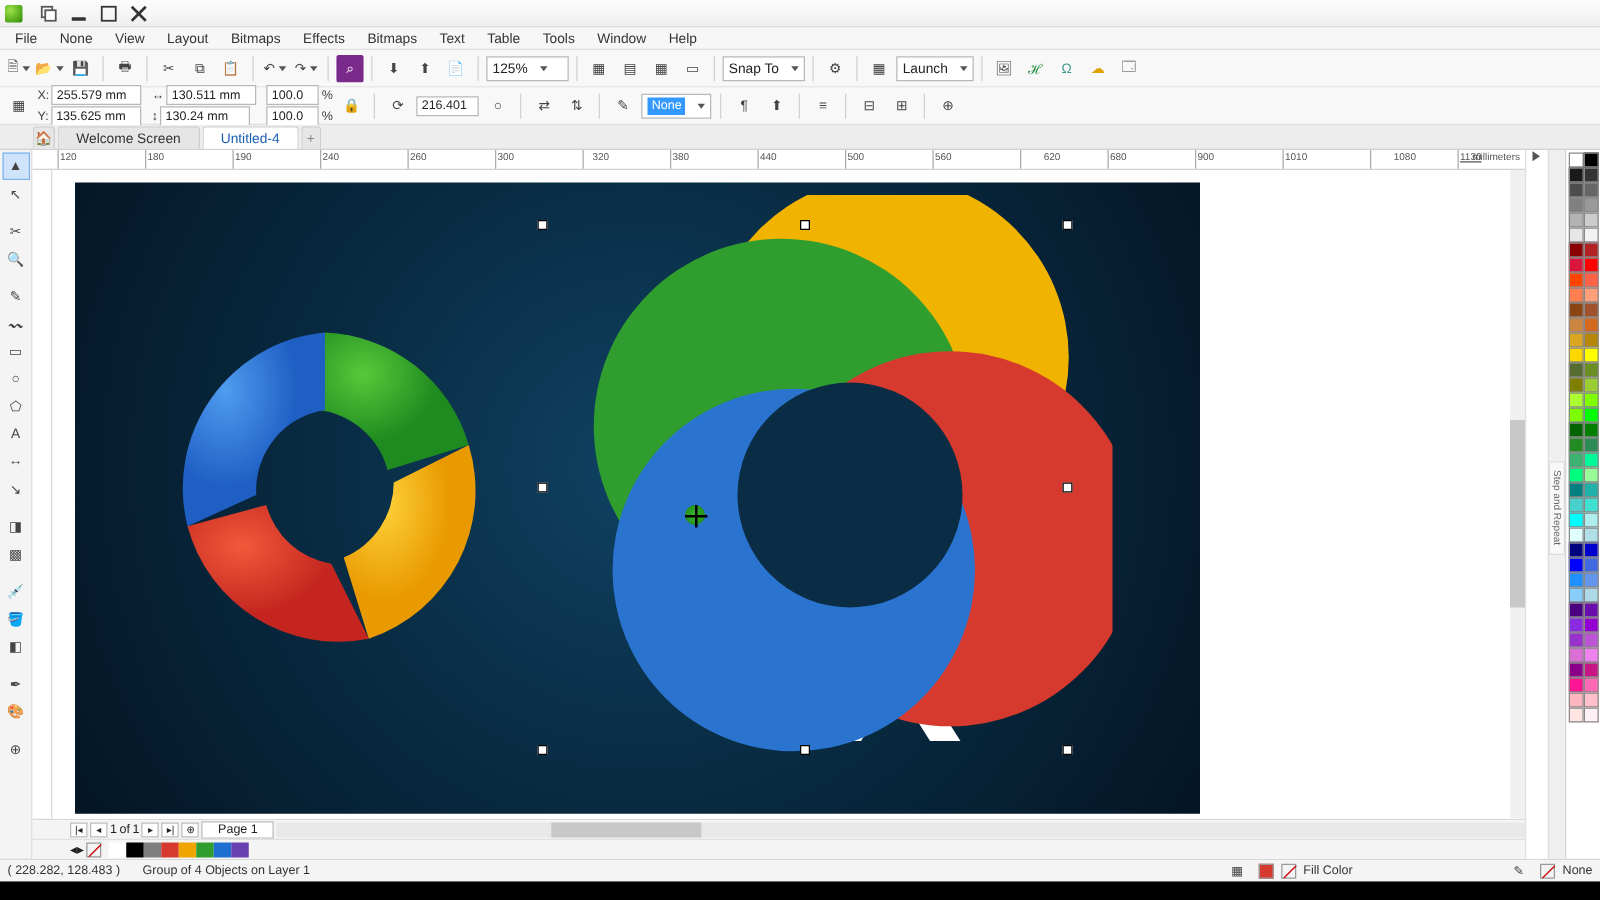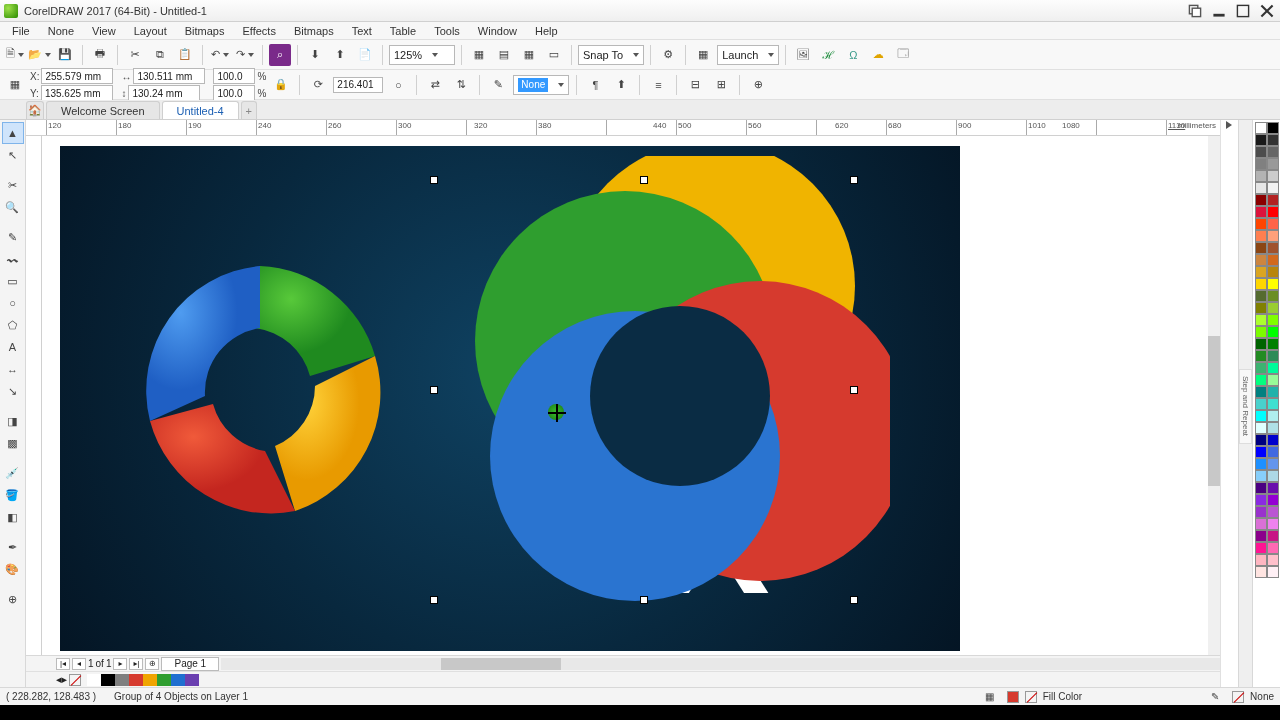--- a/index.html
+++ b/index.html
@@ -70,21 +70,20 @@
   .vscroll .vthumb{position:absolute;top:200px;width:12px;height:150px;background:#c8c8c8;}
   svg.ico{width:14px;height:14px;}
 </style>
 </head>
 <body>
 
 <div class="app">
 
   <div class="titlebar">
     <div class="logo"></div>
-    <div class="title">CorelDRAW 2017 (64-Bit) - Untitled-1</div>
     <div class="winbtn">
         <svg class="ico" viewBox="0 0 10 10">
           <rect x="1" y="1" width="6" height="6" fill="none" stroke="#555"></rect>
           <rect x="3" y="3" width="6" height="6" fill="#fff" stroke="#555"></rect>
         </svg>
       </div>
     <div class="winbtn">
         <svg class="ico" viewBox="0 0 10 10">
           <line x1="1" y1="8" x2="9" y2="8" stroke="#333" stroke-width="2"></line>
         </svg>
@@ -272,35 +271,35 @@
           <div class="tlabel" style="left: 232px;">240</div>
           <div class="tick" style="left: 300px;"></div>
           <div class="tlabel" style="left: 302px;">260</div>
           <div class="tick" style="left: 370px;"></div>
           <div class="tlabel" style="left: 372px;">300</div>
           <div class="tick" style="left: 440px;"></div>
           <div class="tlabel" style="left: 448px;">320</div>
           <div class="tick" style="left: 510px;"></div>
           <div class="tlabel" style="left: 512px;">380</div>
           <div class="tick" style="left: 580px;"></div>
-          <div class="tlabel" style="left: 582px; margin-left: 45px;">440</div>
+          <div class="tlabel" style="left: 582px;">440</div>
           <div class="tick" style="left: 650px;"></div>
           <div class="tlabel" style="left: 652px;">500</div>
           <div class="tick" style="left: 720px;"></div>
           <div class="tlabel" style="left: 722px;">560</div>
           <div class="tick" style="left: 790px;"></div>
           <div class="tlabel" style="left: 809px;">620</div>
           <div class="tick" style="left: 860px;"></div>
           <div class="tlabel" style="left: 862px;">680</div>
           <div class="tick" style="left: 930px;"></div>
           <div class="tlabel" style="left: 932px;">900</div>
           <div class="tick" style="left: 1000px;"></div>
           <div class="tlabel" style="left: 1002px;">1010</div>
           <div class="tick" style="left: 1070px;"></div>
-          <div class="tlabel" style="left: 1036px;">1080</div>
+          <div class="tlabel" style="left: 1089px;">1080</div>
           <div class="tick" style="left: 1140px;"></div>
           <div class="tlabel" style="left: 1142px; text-decoration: underline;">1130</div>
         </div>
       <div class="canvasrow">
         <div class="vruler"></div>
         <div class="canvas">
           <div class="artboard">
 
             <div class="whitetxt">aX</div>
 

